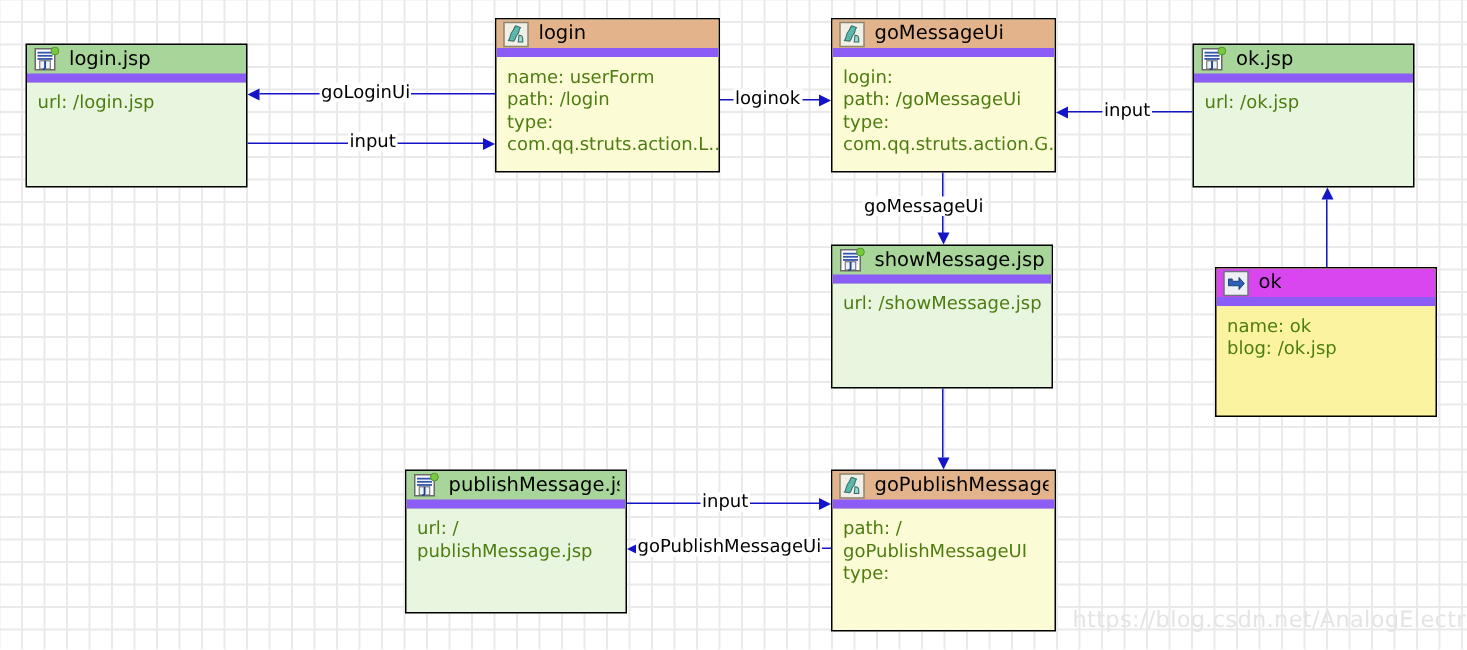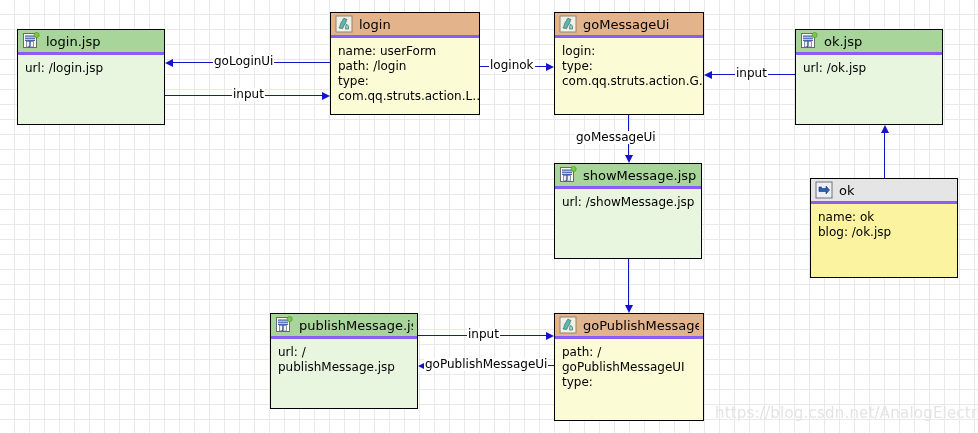--- a/index.html
+++ b/index.html
@@ -27,50 +27,50 @@
     border: 1px solid #000000;
     box-sizing: border-box;
     overflow: hidden;
   }
   .node-header {
     display: flex;
     align-items: center;
     gap: 6px;
     height: 25px;
     padding: 0 4px;
-    border-bottom: 3px solid #8b5cf6;
+    border-bottom: 6px solid #8b5cf6;
     box-sizing: border-box;
   }
   .node-title {
     font-size: 13px;
     color: #000000;
     white-space: nowrap;
     overflow: hidden;
   }
   .node-body {
     padding: 6px 7px 4px 7px;
     font-size: 12px;
     line-height: 15px;
-    color: #000000;
+    color: #4d7c0f;
     box-sizing: border-box;
     height: calc(100% - 25px);
   }
   .node-body div { white-space: pre; }
 
   
   .node.jsp { background: #e8f6e0; }
   .node.jsp .node-header { background: #a8d59a; }
 
   
   .node.action { background: #fbfbd6; }
   .node.action .node-header { background: #e3b48c; }
 
   
   .node.forward { background: #fbf3a0; }
-  .node.forward .node-header { background: #e5e5e5; }
+  .node.forward .node-header { background: #d946ef; }
 
   
   .icon {
     position: relative;
     width: 18px;
     height: 18px;
     flex: 0 0 18px;
   }
 
   
@@ -175,20 +175,21 @@
         <svg width="18" height="18" viewBox="0 0 18 18">
           <rect x="1" y="1" width="16" height="16" fill="#f2efe6" stroke="#8c8570"></rect>
           <path d="M4 13 C5.5 11 5 8.5 6.5 7 C8 5.5 7.5 4 9 3.2 L12 4.5 C10.5 6 11.5 7.5 10 9 C8.5 10.5 9 12 7.5 13.5 Z" fill="#5fb7ab" stroke="#2e6f67" stroke-width="0.7"></path>
           <path d="M11 9.5 C12.5 9.5 13.5 10.5 13.5 12 L13.5 14 L10.5 14 Z" fill="#9fd8d0" stroke="#2e6f67" stroke-width="0.7"></path>
         </svg>
       </span>
       <span class="node-title">goMessageUi</span>
     </div>
     <div class="node-body">
       <div>login:</div>
+      <div>path: /goMessageUi</div>
       <div>type:</div>
       <div>com.qq.struts.action.G…</div>
     </div>
   </div>
 
   <div class="node jsp" style="left:795px; top:29px; width:148px; height:96px;">
     <div class="node-header">
       <span class="icon">
         <svg width="18" height="18" viewBox="0 0 18 18">
           <rect x="1.5" y="1.5" width="13" height="14" fill="#ffffff" stroke="#6a6a6a"></rect>

